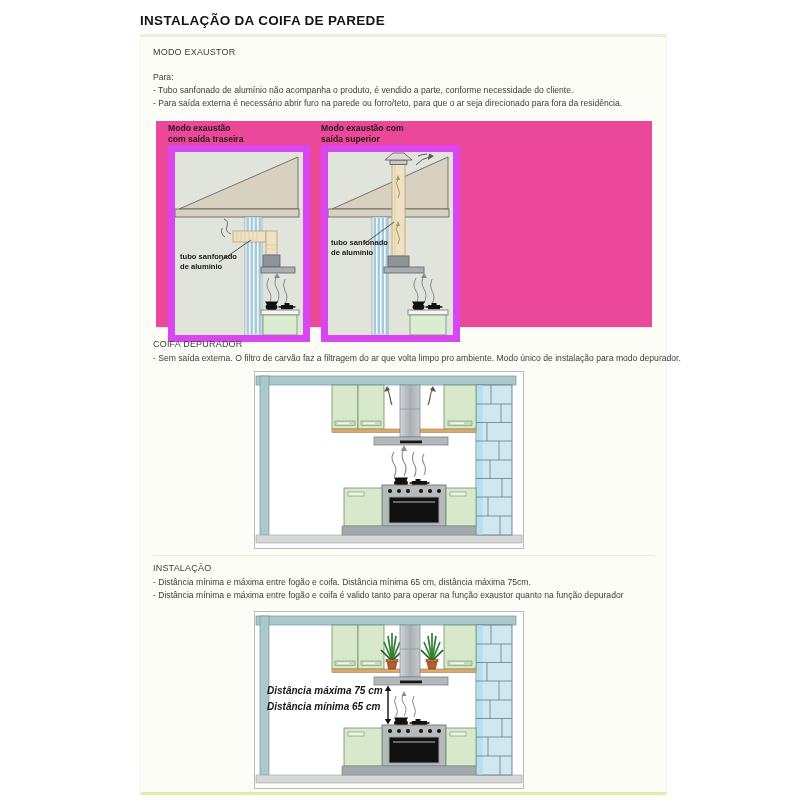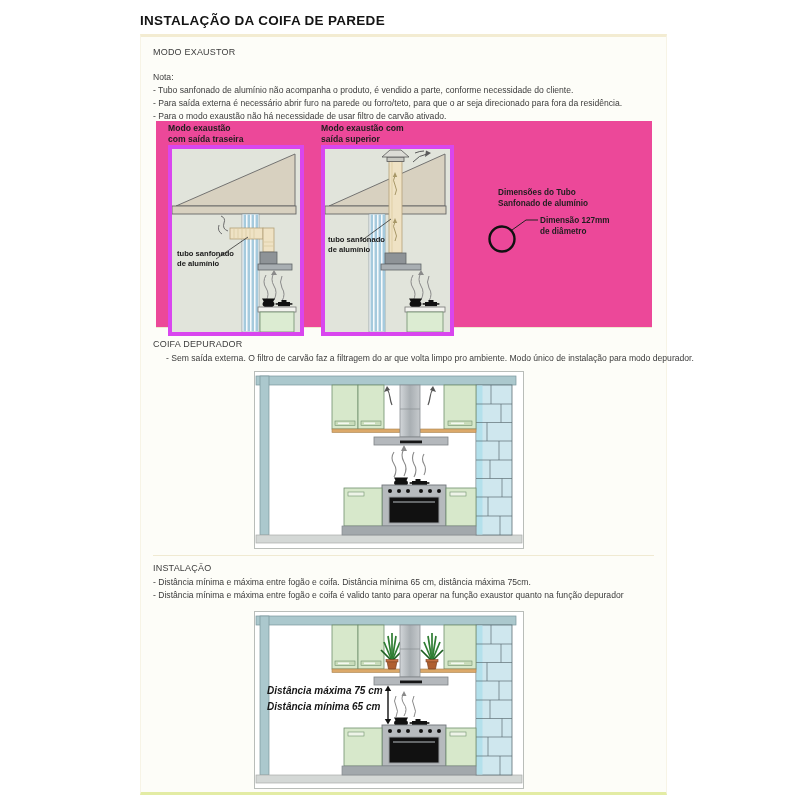--- a/index.html
+++ b/index.html
@@ -9,41 +9,40 @@
   .page-title{top:13px;left:140px;width:525px;font-size:13.5px;
               font-weight:bold;color:#141414;letter-spacing:.3px;}
   .content{left:140px;top:34px;width:525px;height:755px;background:#fdfdf8;
            border-top:3px solid #f3ecd2;border-bottom:3px solid #e3eca4;
            border-left:1px solid #f7f4e6;border-right:1px solid #f7f4e6;}
   .sec-header{font-size:9px;color:#3c3c3c;letter-spacing:.2px;}
   .note-line{font-size:8.6px;color:#3c3c3c;white-space:nowrap;}
   .cream-panel{left:15px;top:84px;width:496px;height:206px;background:#ec4899;
                border-bottom:1px solid #efe9cf;}
   .diag-label{font-size:8.6px;font-weight:bold;color:#1e1e1e;white-space:pre-line;line-height:11px;}
-  .diag-box{border:4px solid #d946ef;background:#e1e4db;}
+  .diag-box{border:7px solid #d946ef;background:#e1e4db;}
   .tube-label{font-size:7.6px;font-weight:bold;color:#1a1a1a;white-space:pre-line;line-height:9.5px;}
   .dim-title,.dim-note{font-size:8.2px;font-weight:bold;color:#1e1e1e;white-space:pre-line;line-height:11px;}
   .separator{left:12px;width:501px;height:0;border-top:1px solid #f0ead2;}
   .kitchen{background:#ec4899;}
   .dist-label{font-size:10px;font-weight:bold;font-style:italic;color:#161616;white-space:nowrap;}
 </style>
 </head>
 <body>
 
 <div class="page">
 
   <div class="abs page-title">INSTALAÇÃO DA COIFA DE PAREDE</div>
 
   <div class="abs content">
 
     <div class="abs sec-header" style="left:12px;top:10px;">MODO EXAUSTOR</div>
-    <div class="abs note-line" style="left:12px;top:35px;">Nota:</div>
+    <div class="abs note-line" style="left:12px;top:35px;">Para:</div>
     <div class="abs note-line" style="left:12px;top:61px;">- Para saída externa é necessário abrir furo na parede ou forro/teto, para que o ar seja direcionado para fora da residência.</div>
     <div class="abs note-line" style="left:12px;top:48px;">- Tubo sanfonado de alumínio não acompanha o produto, é vendido a parte, conforme necessidade do cliente.</div>
-    <div class="abs note-line" style="left:12px;top:74px;">- Para o modo exaustão não há necessidade de usar filtro de carvão ativado.</div>
 
     <div class="abs cream-panel">
 
       <div class="abs diag-label" style="left:12px;top:2px;">Modo exaustão
 com saída traseira</div>
       <div class="abs diag-label" style="left:165px;top:2px;">Modo exaustão com
 saída superior</div>
 
       <div class="abs diag-box" style="left:12px;top:24px;width:128px;height:183px;">
         <svg width="128" height="183" viewBox="0 0 128 183">
@@ -161,34 +160,24 @@
           </g>
           <g>
             <rect x="80" y="158" width="40" height="5" fill="#f3f3ef" stroke="#777" stroke-width="0.8"></rect>
             <rect x="82" y="163" width="36" height="20" fill="#dcecd2" stroke="#70906e" stroke-width="0.8"></rect>
           </g>
         </svg>
         <div class="abs tube-label" style="left:3px;top:86px;">tubo sanfonado
 de alumínio</div>
       </div>
 
-      <div class="abs" style="left:330px;top:66px;width:166px;height:120px;">
-        <div class="abs dim-title" style="left:12px;top:0;">Dimensões do Tubo
-Sanfonado de alumínio</div>
-        <svg class="abs" style="left:0;top:22px;" width="166" height="58" viewBox="0 0 166 58">
-          <circle cx="16" cy="30" r="12.5" fill="none" stroke="#111" stroke-width="2.4"></circle>
-          <polyline points="26,21 40,11 52,11" fill="none" stroke="#222" stroke-width="1"></polyline>
-        </svg>
-        <div class="abs dim-note" style="left:54px;top:28px;">Dimensão 127mm
-de diâmetro</div>
-      </div>
     </div>
 
     <div class="abs sec-header" style="left:12px;top:302px;">COIFA DEPURADOR</div>
-    <div class="abs note-line" style="left:25px;top:316px;">- Sem saída externa. O filtro de carvão faz a filtragem do ar que volta limpo pro ambiente. Modo único de instalação para modo depurador.</div>
+    <div class="abs note-line" style="left:12px;top:316px;">- Sem saída externa. O filtro de carvão faz a filtragem do ar que volta limpo pro ambiente. Modo único de instalação para modo depurador.</div>
 
     <div class="abs kitchen" style="left:113px;top:334px;width:270px;height:178px;">
       <svg width="270" height="178" viewBox="0 0 270 178">
         <defs>
           <linearGradient id="metalA" x1="0" y1="0" x2="1" y2="0">
             <stop offset="0" stop-color="#d2d6d9"></stop>
               <stop offset="0.5" stop-color="#a9afb3"></stop>
               <stop offset="1" stop-color="#c6cacd"></stop>
           </linearGradient>
         </defs>

